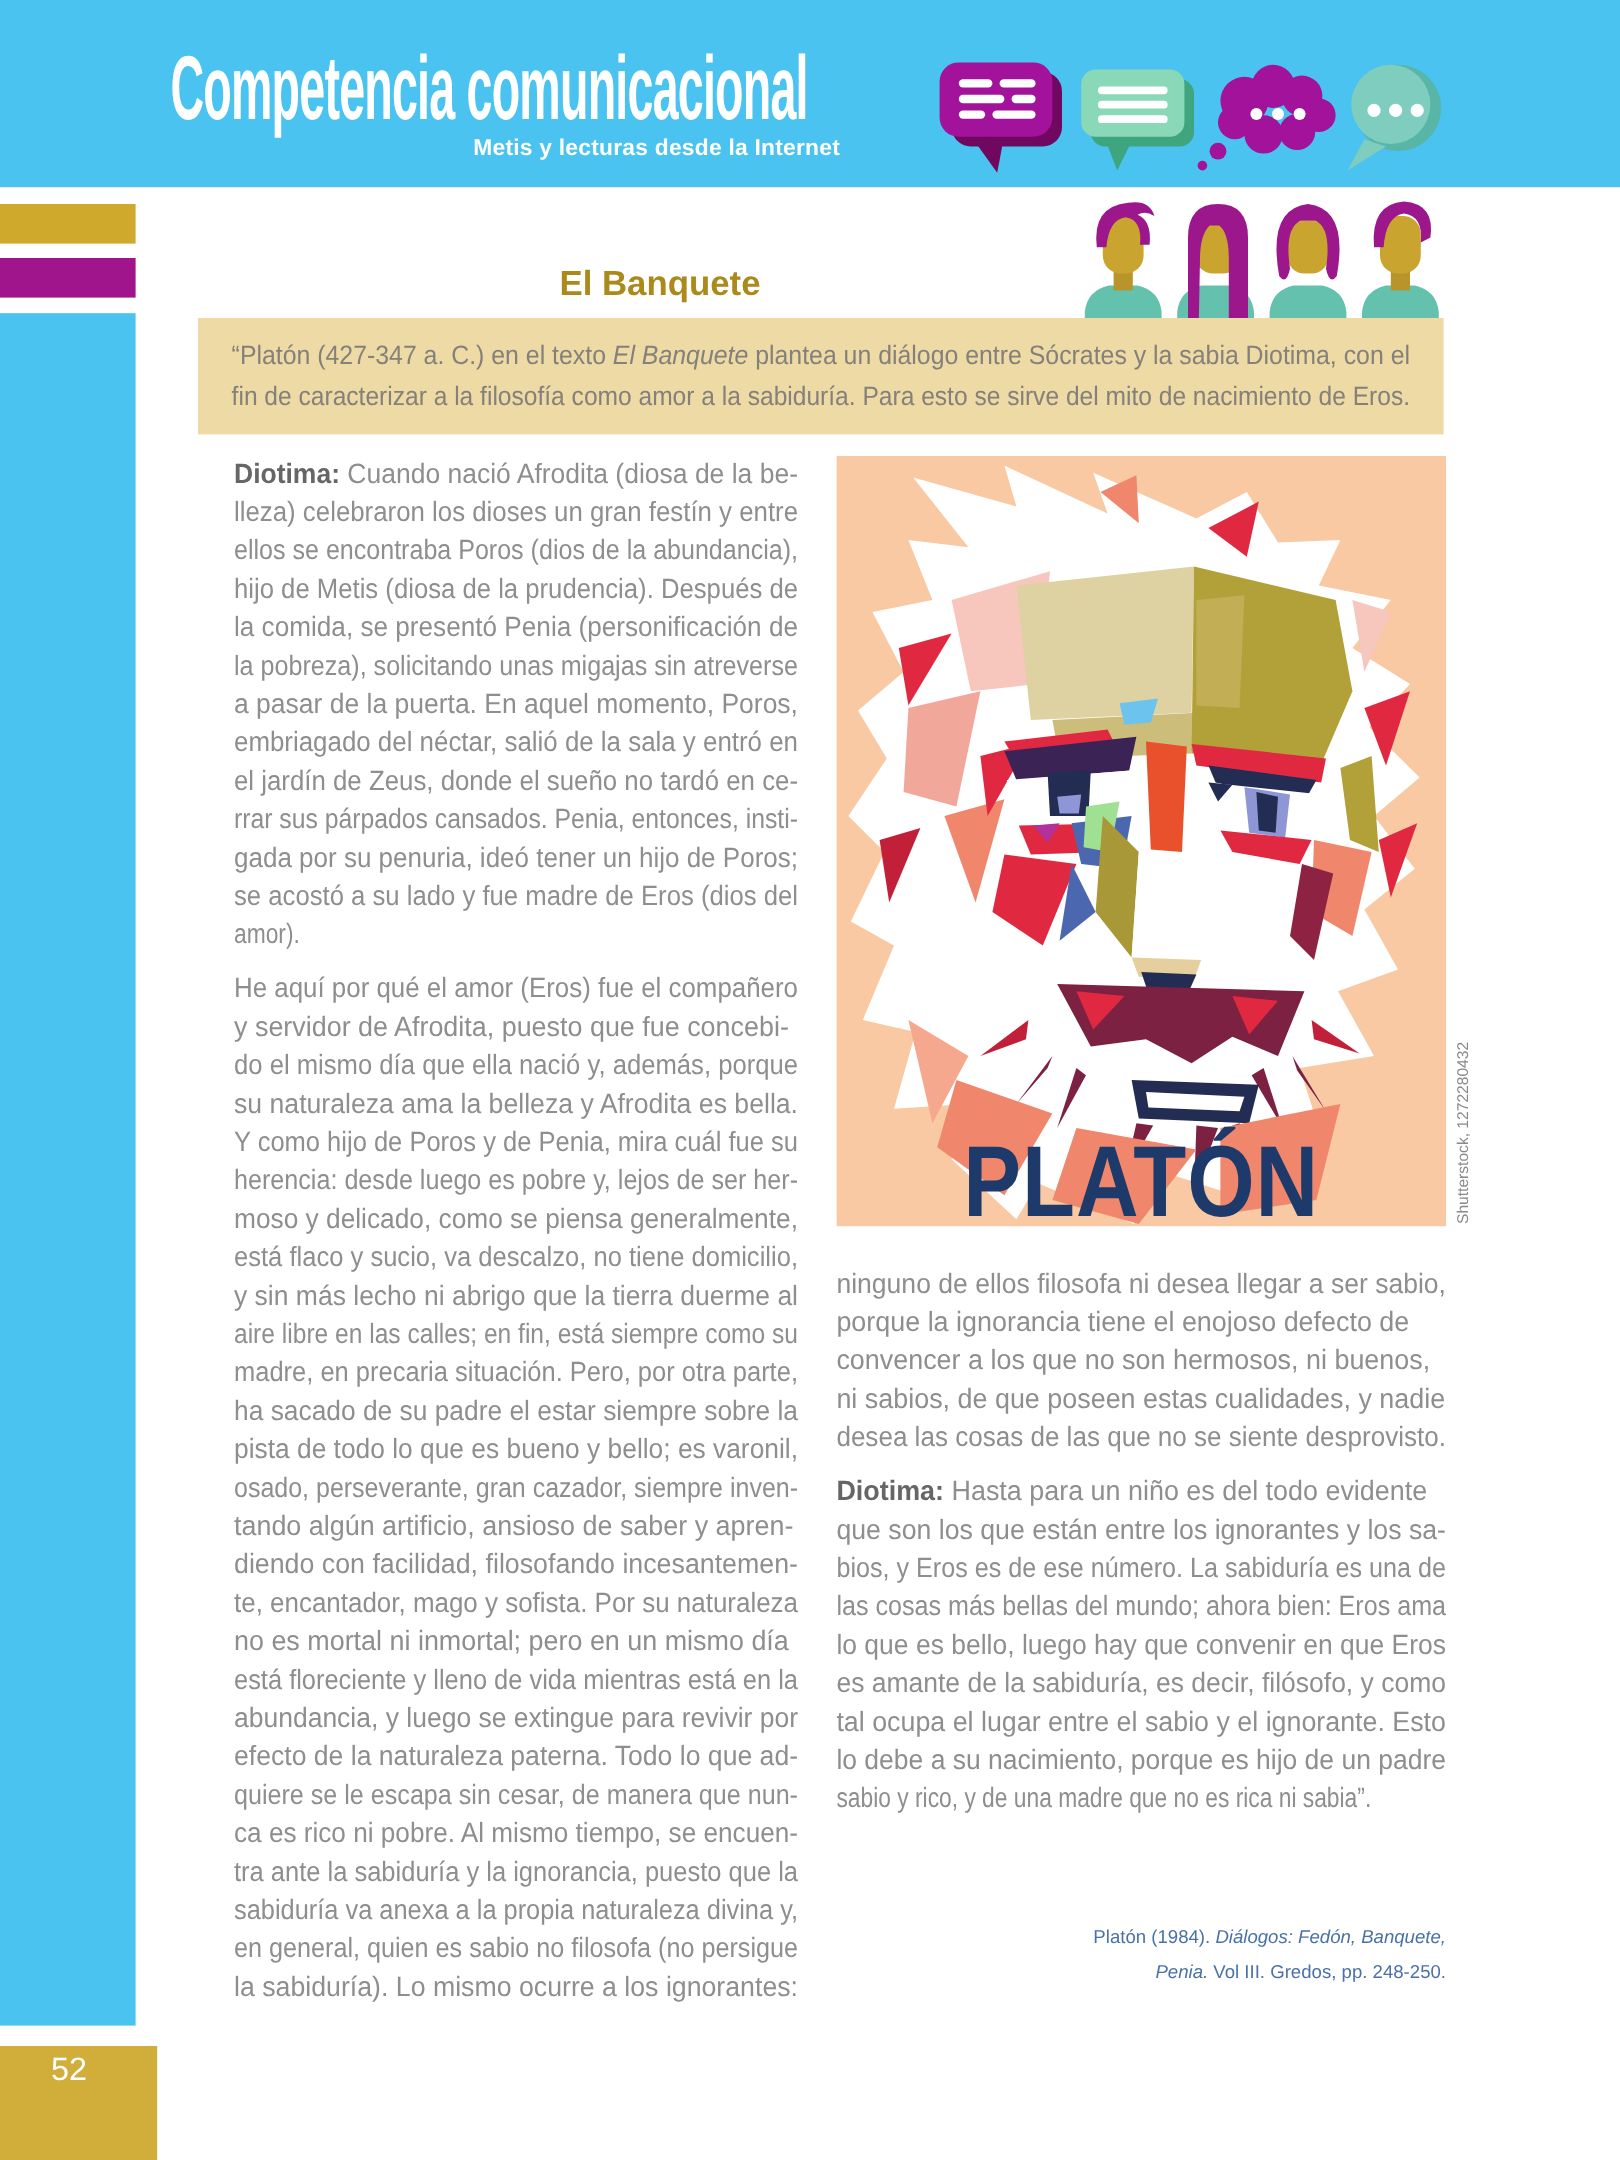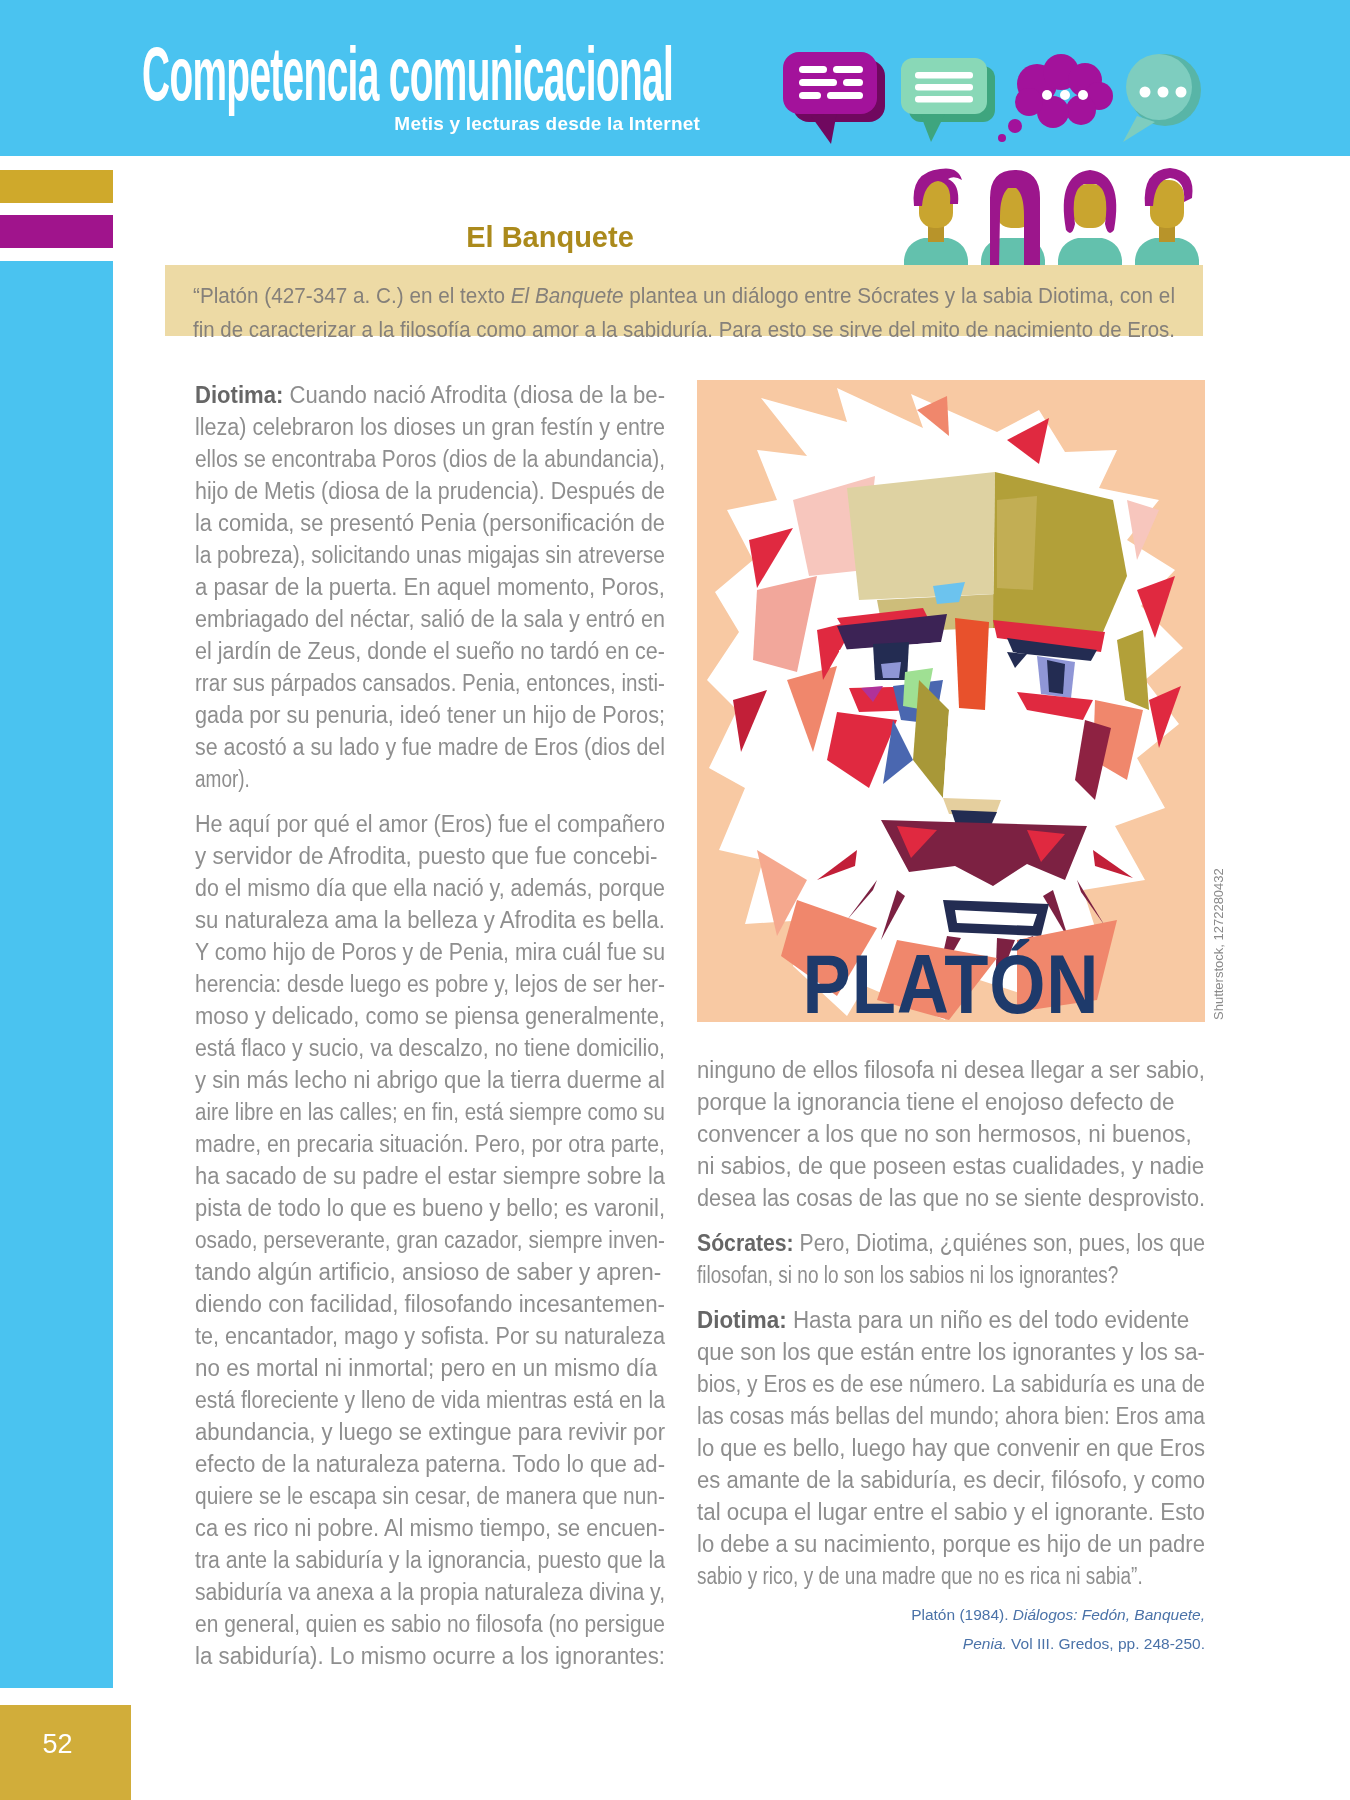--- a/index.html
+++ b/index.html
@@ -13,27 +13,27 @@
               transform:scale(0.67,1.30);transform-origin:left top;letter-spacing:-1px;}
   #page-subtitle{left:300px;top:113px;width:400px;text-align:right;color:#fff;
                  font-size:19px;font-weight:bold;letter-spacing:0.2px;}
 
   
   .edge-bar{left:0;width:113px;}
   #bar-gold{top:170px;height:33px;background:#CFA92B;}
   #bar-magenta{top:215px;height:33px;background:#A0148C;}
   #bar-blue{top:261px;height:1427px;background:#4AC3F0;}
   #page-number-bar{left:0;top:1705px;width:131px;height:95px;background:#D1AD3A;}
-  #page-number{width:115px;text-align:center;margin-top:24px;color:#fff;font-size:27px;font-weight:300;}
+  #page-number{width:115px;text-align:center;margin-top:4px;color:#fff;font-size:27px;font-weight:300;}
 
   #section-title{left:350px;top:221px;width:400px;text-align:center;
                  color:#AB8A1C;font-size:29px;font-weight:bold;}
 
   
-  #intro-box{left:165px;top:265px;width:1038px;height:71px;background:#EDDAA5;z-index:5;}
+  #intro-box{left:165px;top:265px;width:1038px;height:97px;background:#EDDAA5;z-index:5;}
   #intro-text{position:absolute;left:28px;top:14px;color:#85807a;font-size:18.5px;}
   #intro-text .line{height:34px;line-height:34px;}
 
   
   .bodycol{color:#8E8E8E;font-size:19px;}
   #left-col{left:195px;top:380px;width:470px;}
   #right-col{left:697px;top:1055px;width:508px;text-align:center;}
   .para{margin:0 0 13px 0;}
   .line{width:max-content;white-space:nowrap;height:32px;line-height:32px;transform-origin:0 50%;}
   .bodycol b, #intro-text b{color:#666;}
@@ -193,24 +193,20 @@
         <div class="line" style="transform: scale(1.1712, 1.22);"><span>la sabiduría). Lo mismo ocurre a los ignorantes:</span></div>
       </div>
     </div>
   <div class="abs bodycol" id="right-col">
       <div class="para">
         <div class="line" style="transform: scale(1.1645, 1.22);"><span>ninguno de ellos filosofa ni desea llegar a ser sabio,</span></div>
         <div class="line" style="transform: scale(1.18, 1.22);"><span>porque la ignorancia tiene el enojoso defecto de</span></div>
         <div class="line" style="transform: scale(1.18, 1.22);"><span>convencer a los que no son hermosos, ni buenos,</span></div>
         <div class="line" style="transform: scale(1.18, 1.22);"><span>ni sabios, de que poseen estas cualidades, y nadie</span></div>
         <div class="line" style="transform: scale(1.1424, 1.22);"><span>desea las cosas de las que no se siente desprovisto.</span></div>
-      </div>
-      <div class="para">
-        <div class="line" style="transform: scale(1.116, 1.22);"><b>Sócrates: </b><span>Pero, Diotima, ¿quiénes son, pues, los que</span></div>
-        <div class="line" style="transform: scale(1, 1.22);"><span>filosofan, si no lo son los sabios ni los ignorantes?</span></div>
       </div>
       <div class="para">
         <div class="line" style="transform: scale(1.18, 1.22);"><b>Diotima: </b><span>Hasta para un niño es del todo evidente</span></div>
         <div class="line" style="transform: scale(1.1702, 1.22);"><span>que son los que están entre los ignorantes y los sa-</span></div>
         <div class="line" style="transform: scale(1.1031, 1.22);"><span>bios, y Eros es de ese número. La sabiduría es una de</span></div>
         <div class="line" style="transform: scale(1.1007, 1.22);"><span>las cosas más bellas del mundo; ahora bien: Eros ama</span></div>
         <div class="line" style="transform: scale(1.1616, 1.22);"><span>lo que es bello, luego hay que convenir en que Eros</span></div>
         <div class="line" style="transform: scale(1.1618, 1.22);"><span>es amante de la sabiduría, es decir, filósofo, y como</span></div>
         <div class="line" style="transform: scale(1.1759, 1.22);"><span>tal ocupa el lugar entre el sabio y el ignorante. Esto</span></div>
         <div class="line" style="transform: scale(1.1616, 1.22);"><span>lo debe a su nacimiento, porque es hijo de un padre</span></div>

